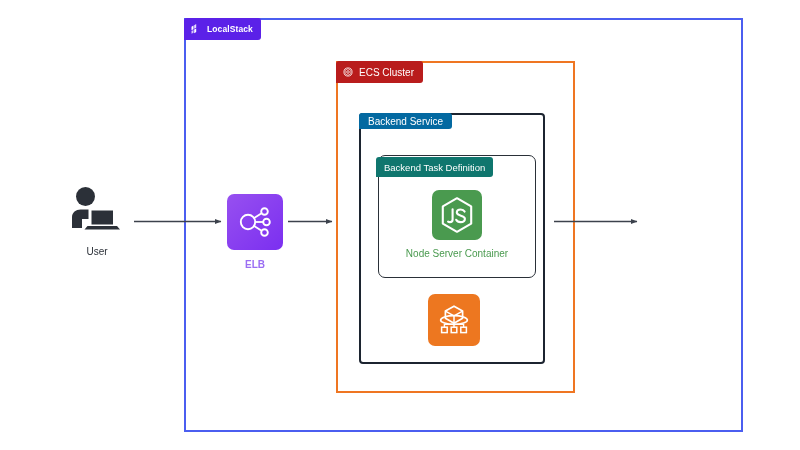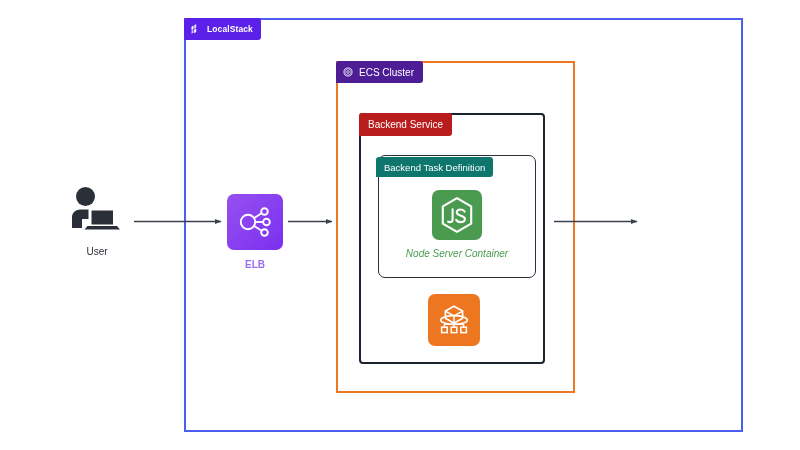--- a/index.html
+++ b/index.html
@@ -67,21 +67,21 @@
     height: 332px;
     border: 2px solid #ef7622;
     box-sizing: border-box;
     background: #ffffff;
   }
   .ecs-badge {
     position: absolute;
     left: 320px;
     top: 61px;
     height: 22px;
-    background: #4c1d95;
+    background: #b91c1c;
     border-radius: 3px 3px 3px 0;
     display: flex;
     align-items: center;
     gap: 5px;
     padding: 0 9px 0 6px;
     box-sizing: border-box;
     z-index: 5;
   }
   .ecs-badge .badge-text {
     color: #ffffff;
@@ -98,22 +98,22 @@
     height: 251px;
     border: 2px solid #1c2430;
     border-radius: 4px;
     box-sizing: border-box;
     background: #ffffff;
   }
   .svc-badge {
     position: absolute;
     left: 343px;
     top: 113px;
-    height: 23px;
-    background: #b91c1c;
+    height: 16px;
+    background: #0369a1;
     border-radius: 3px 3px 3px 0;
     display: flex;
     align-items: center;
     padding: 0 9px;
     box-sizing: border-box;
     z-index: 4;
   }
   .svc-badge .badge-text {
     color: #ffffff;
     font-size: 10px;
@@ -177,21 +177,21 @@
 
   
   .node-elb  { left: 211px; top: 194px; width: 56px; }
   .node-elb .icon-tile { width: 56px; height: 56px; background: #8a3ffc;
     background: linear-gradient(135deg,#9750f0 0%,#7b2ff0 100%); }
   .node-elb .node-label { color: #9b6ef3; font-weight: bold; }
 
   
   .node-nodejs { left: 404px; top: 190px; width: 74px; }
   .node-nodejs .icon-tile { width: 50px; height: 50px; background: #4a9a4f; }
-  .node-nodejs .node-label { color: #4a9a4f; margin-top: 8px; font-style: italic; }
+  .node-nodejs .node-label { color: #4a9a4f; margin-top: 8px; }
 
   
   .node-ecs-task { left: 412px; top: 294px; width: 52px; }
   .node-ecs-task .icon-tile { width: 52px; height: 52px; background: #ed7720; }
 
   
   .node-ecr  { left: 625px; top: 190px; width: 52px; }
   .node-ecr .icon-tile { width: 52px; height: 52px; background: #ed7720; }
   .node-ecr .node-label { color: #ed7720; margin-top: 12px; }
 

